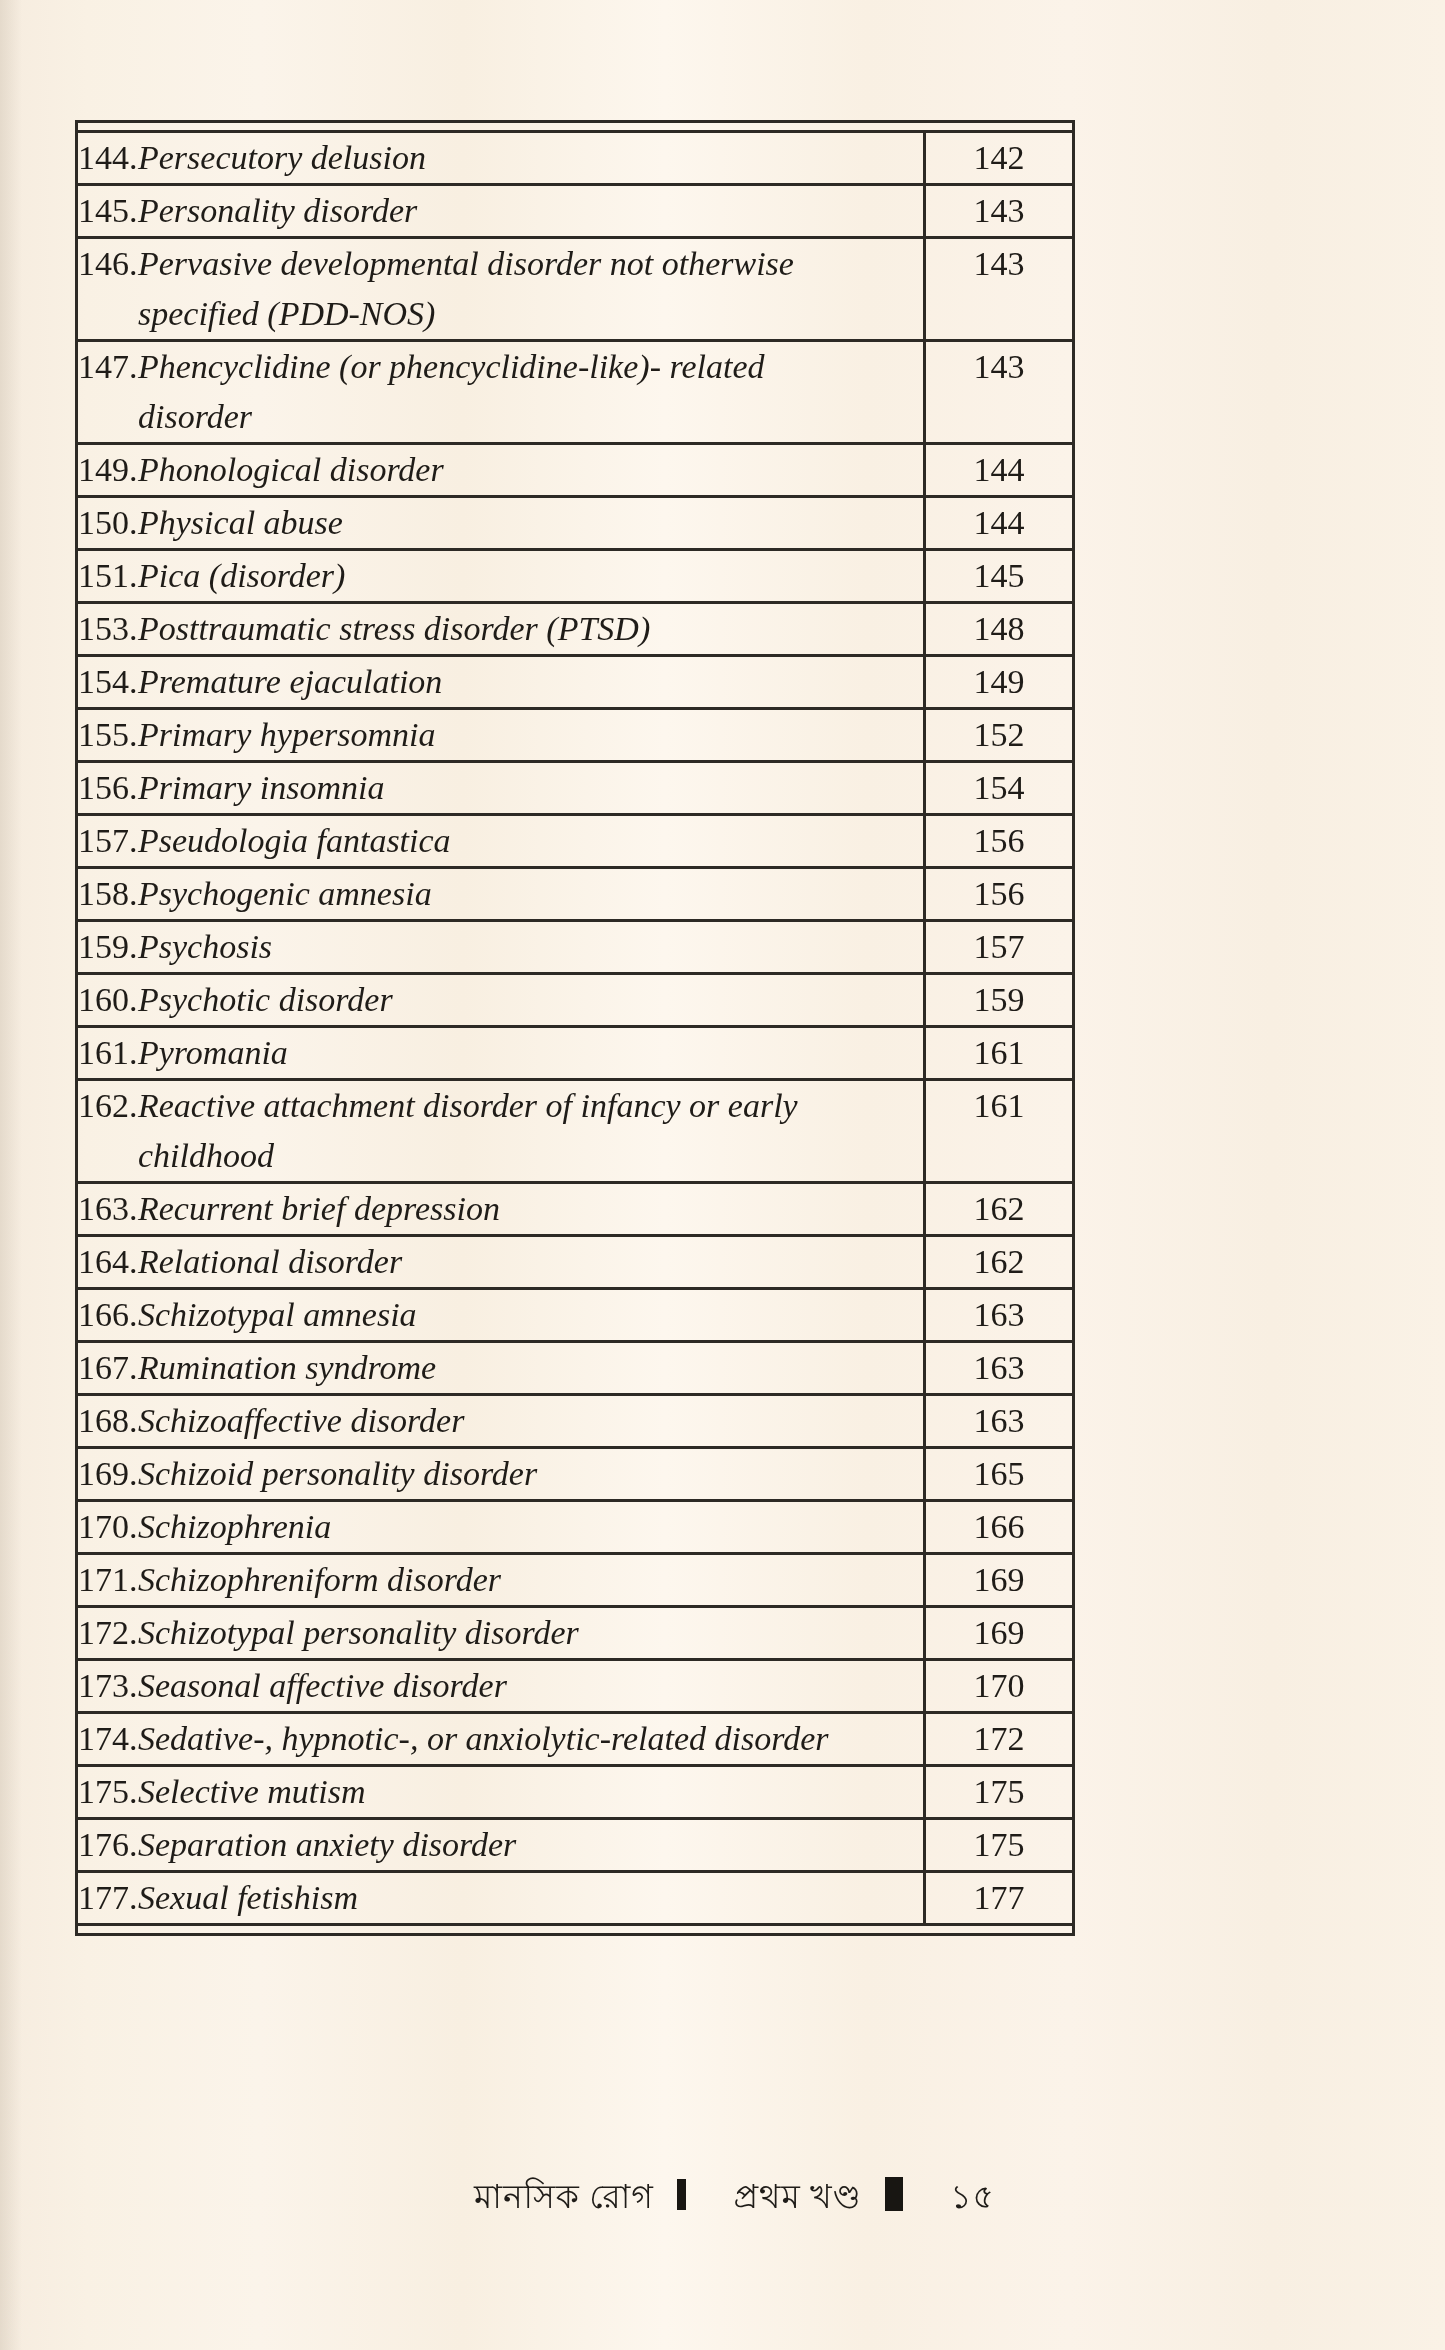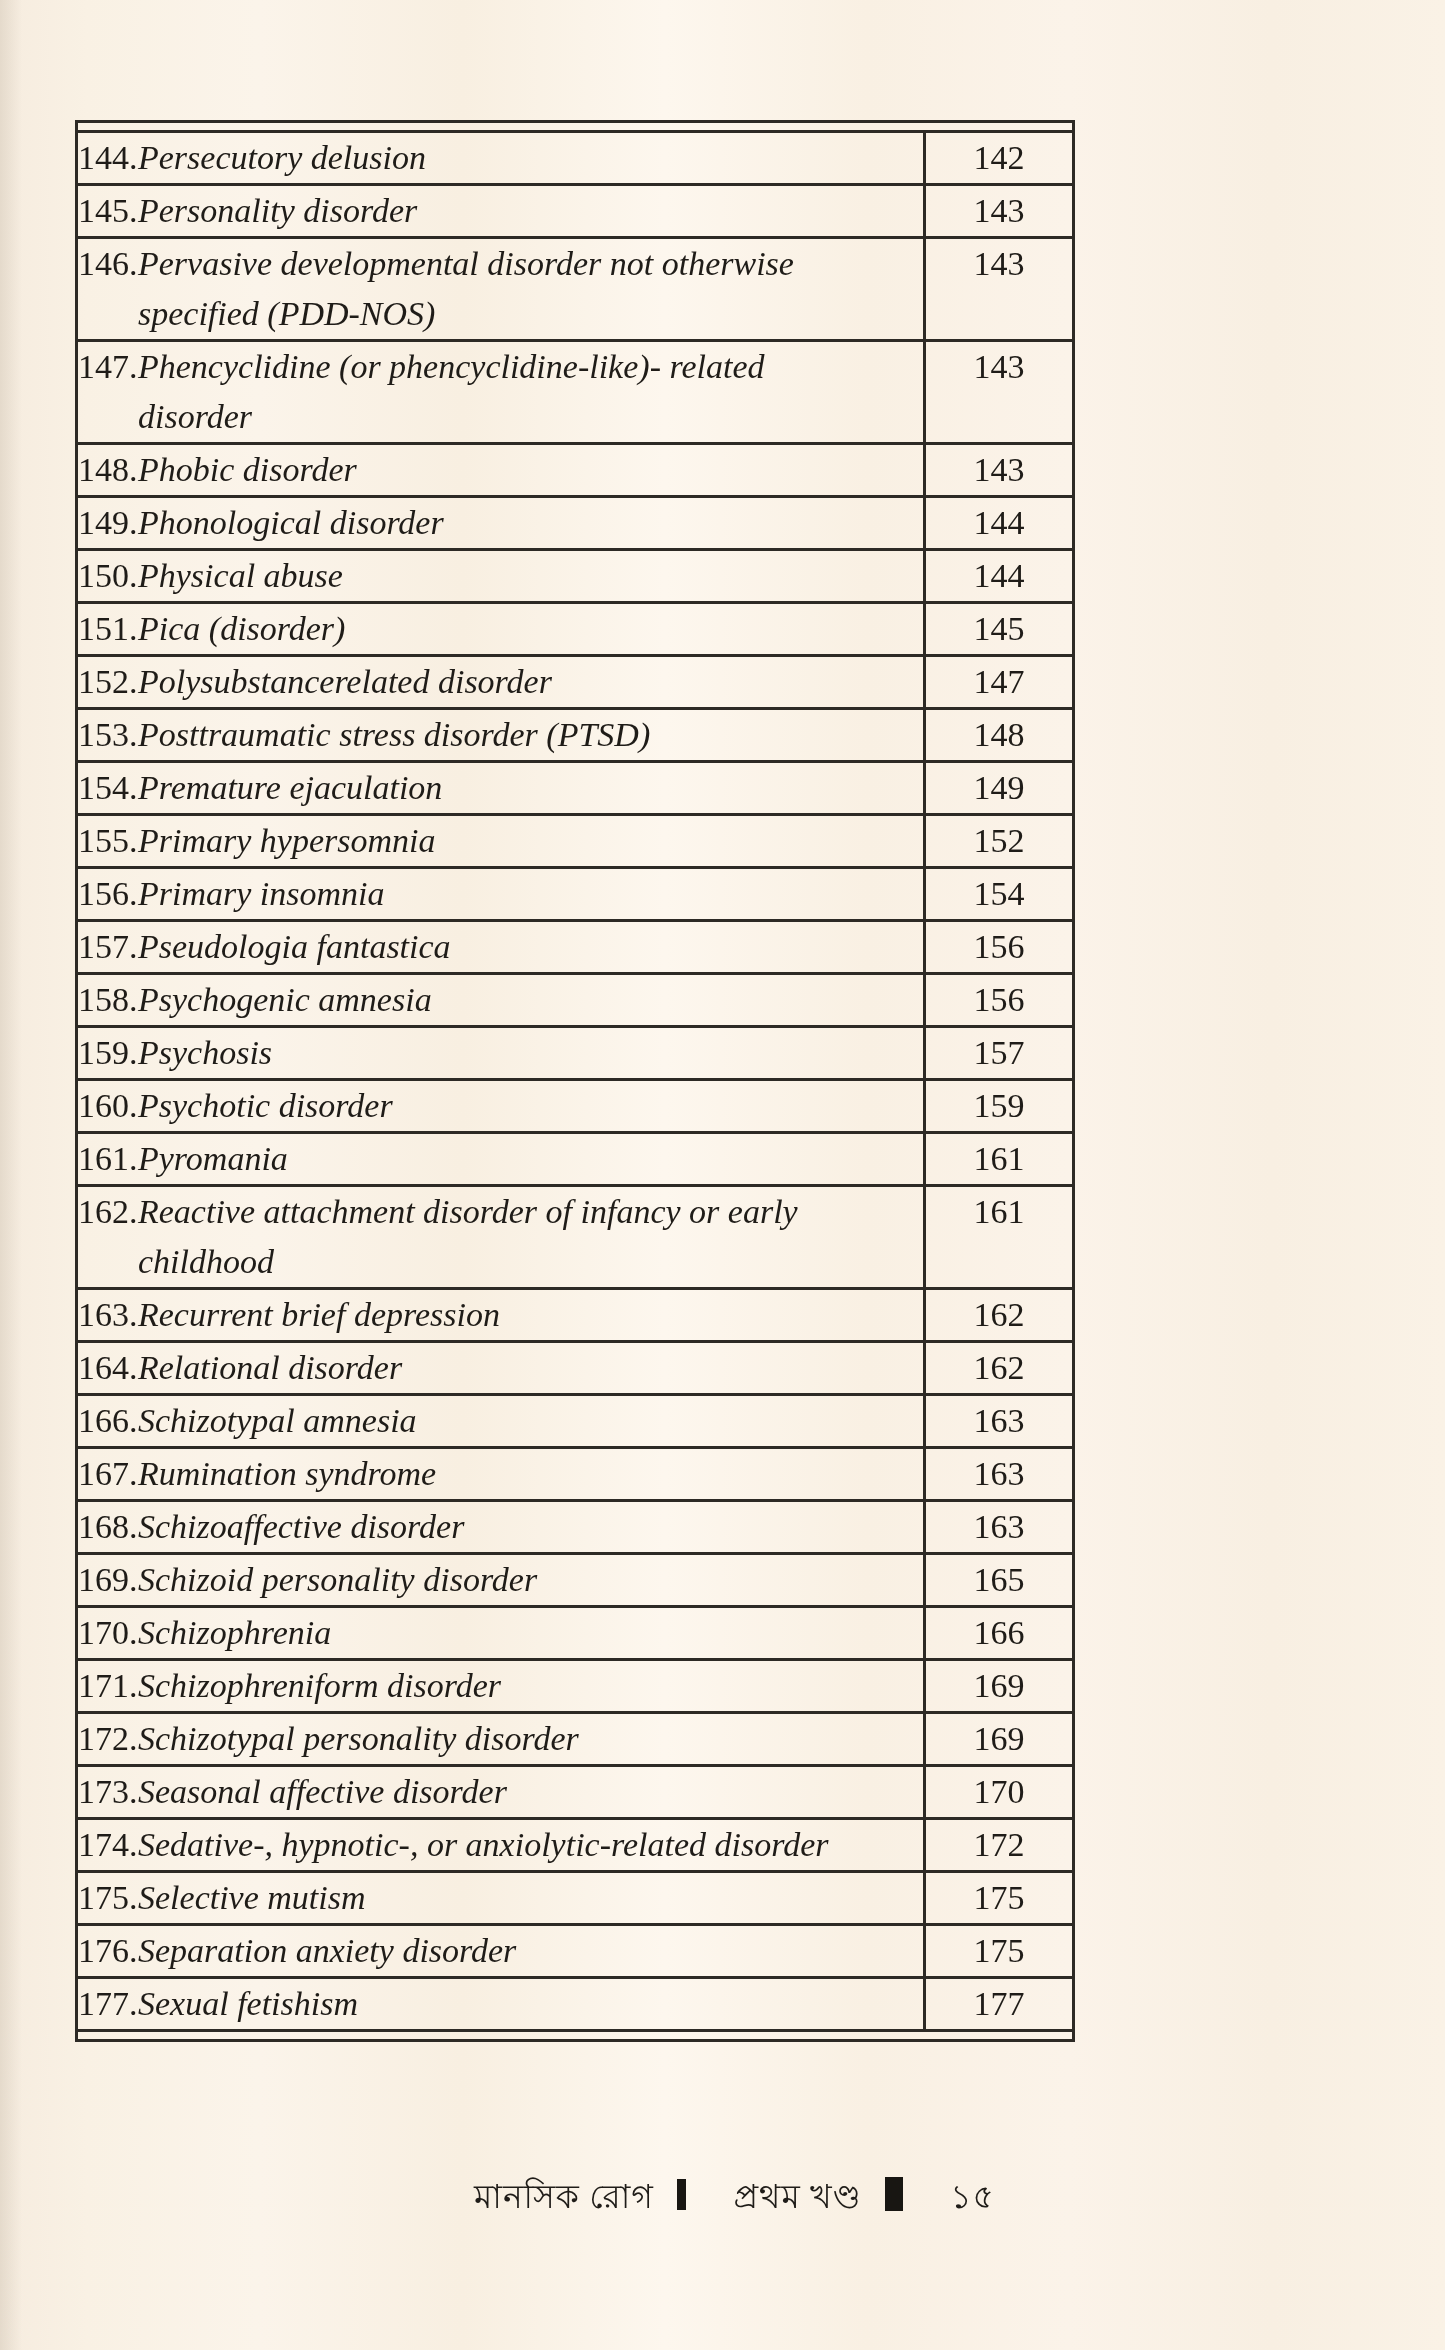--- a/index.html
+++ b/index.html
@@ -164,31 +164,20 @@
                   <div>Phencyclidine (or phencyclidine-like)- related</div>
                   <div>disorder</div>
                 </span>
               </div>
             </td>
             <td class="page-cell">143</td>
           </tr>
           <tr>
             <td class="name-cell">
               <div class="entry">
-                <span class="num">148.</span>
-                <span class="lines">
-                  <div>Phobic disorder</div>
-                </span>
-              </div>
-            </td>
-            <td class="page-cell">143</td>
-          </tr>
-          <tr>
-            <td class="name-cell">
-              <div class="entry">
                 <span class="num">149.</span>
                 <span class="lines">
                   <div>Phonological disorder</div>
                 </span>
               </div>
             </td>
             <td class="page-cell">144</td>
           </tr>
           <tr>
             <td class="name-cell">
@@ -204,31 +193,20 @@
           <tr>
             <td class="name-cell">
               <div class="entry">
                 <span class="num">151.</span>
                 <span class="lines">
                   <div>Pica (disorder)</div>
                 </span>
               </div>
             </td>
             <td class="page-cell">145</td>
-          </tr>
-          <tr>
-            <td class="name-cell">
-              <div class="entry">
-                <span class="num">152.</span>
-                <span class="lines">
-                  <div>Polysubstancerelated disorder</div>
-                </span>
-              </div>
-            </td>
-            <td class="page-cell">147</td>
           </tr>
           <tr>
             <td class="name-cell">
               <div class="entry">
                 <span class="num">153.</span>
                 <span class="lines">
                   <div>Posttraumatic stress disorder (PTSD)</div>
                 </span>
               </div>
             </td>

